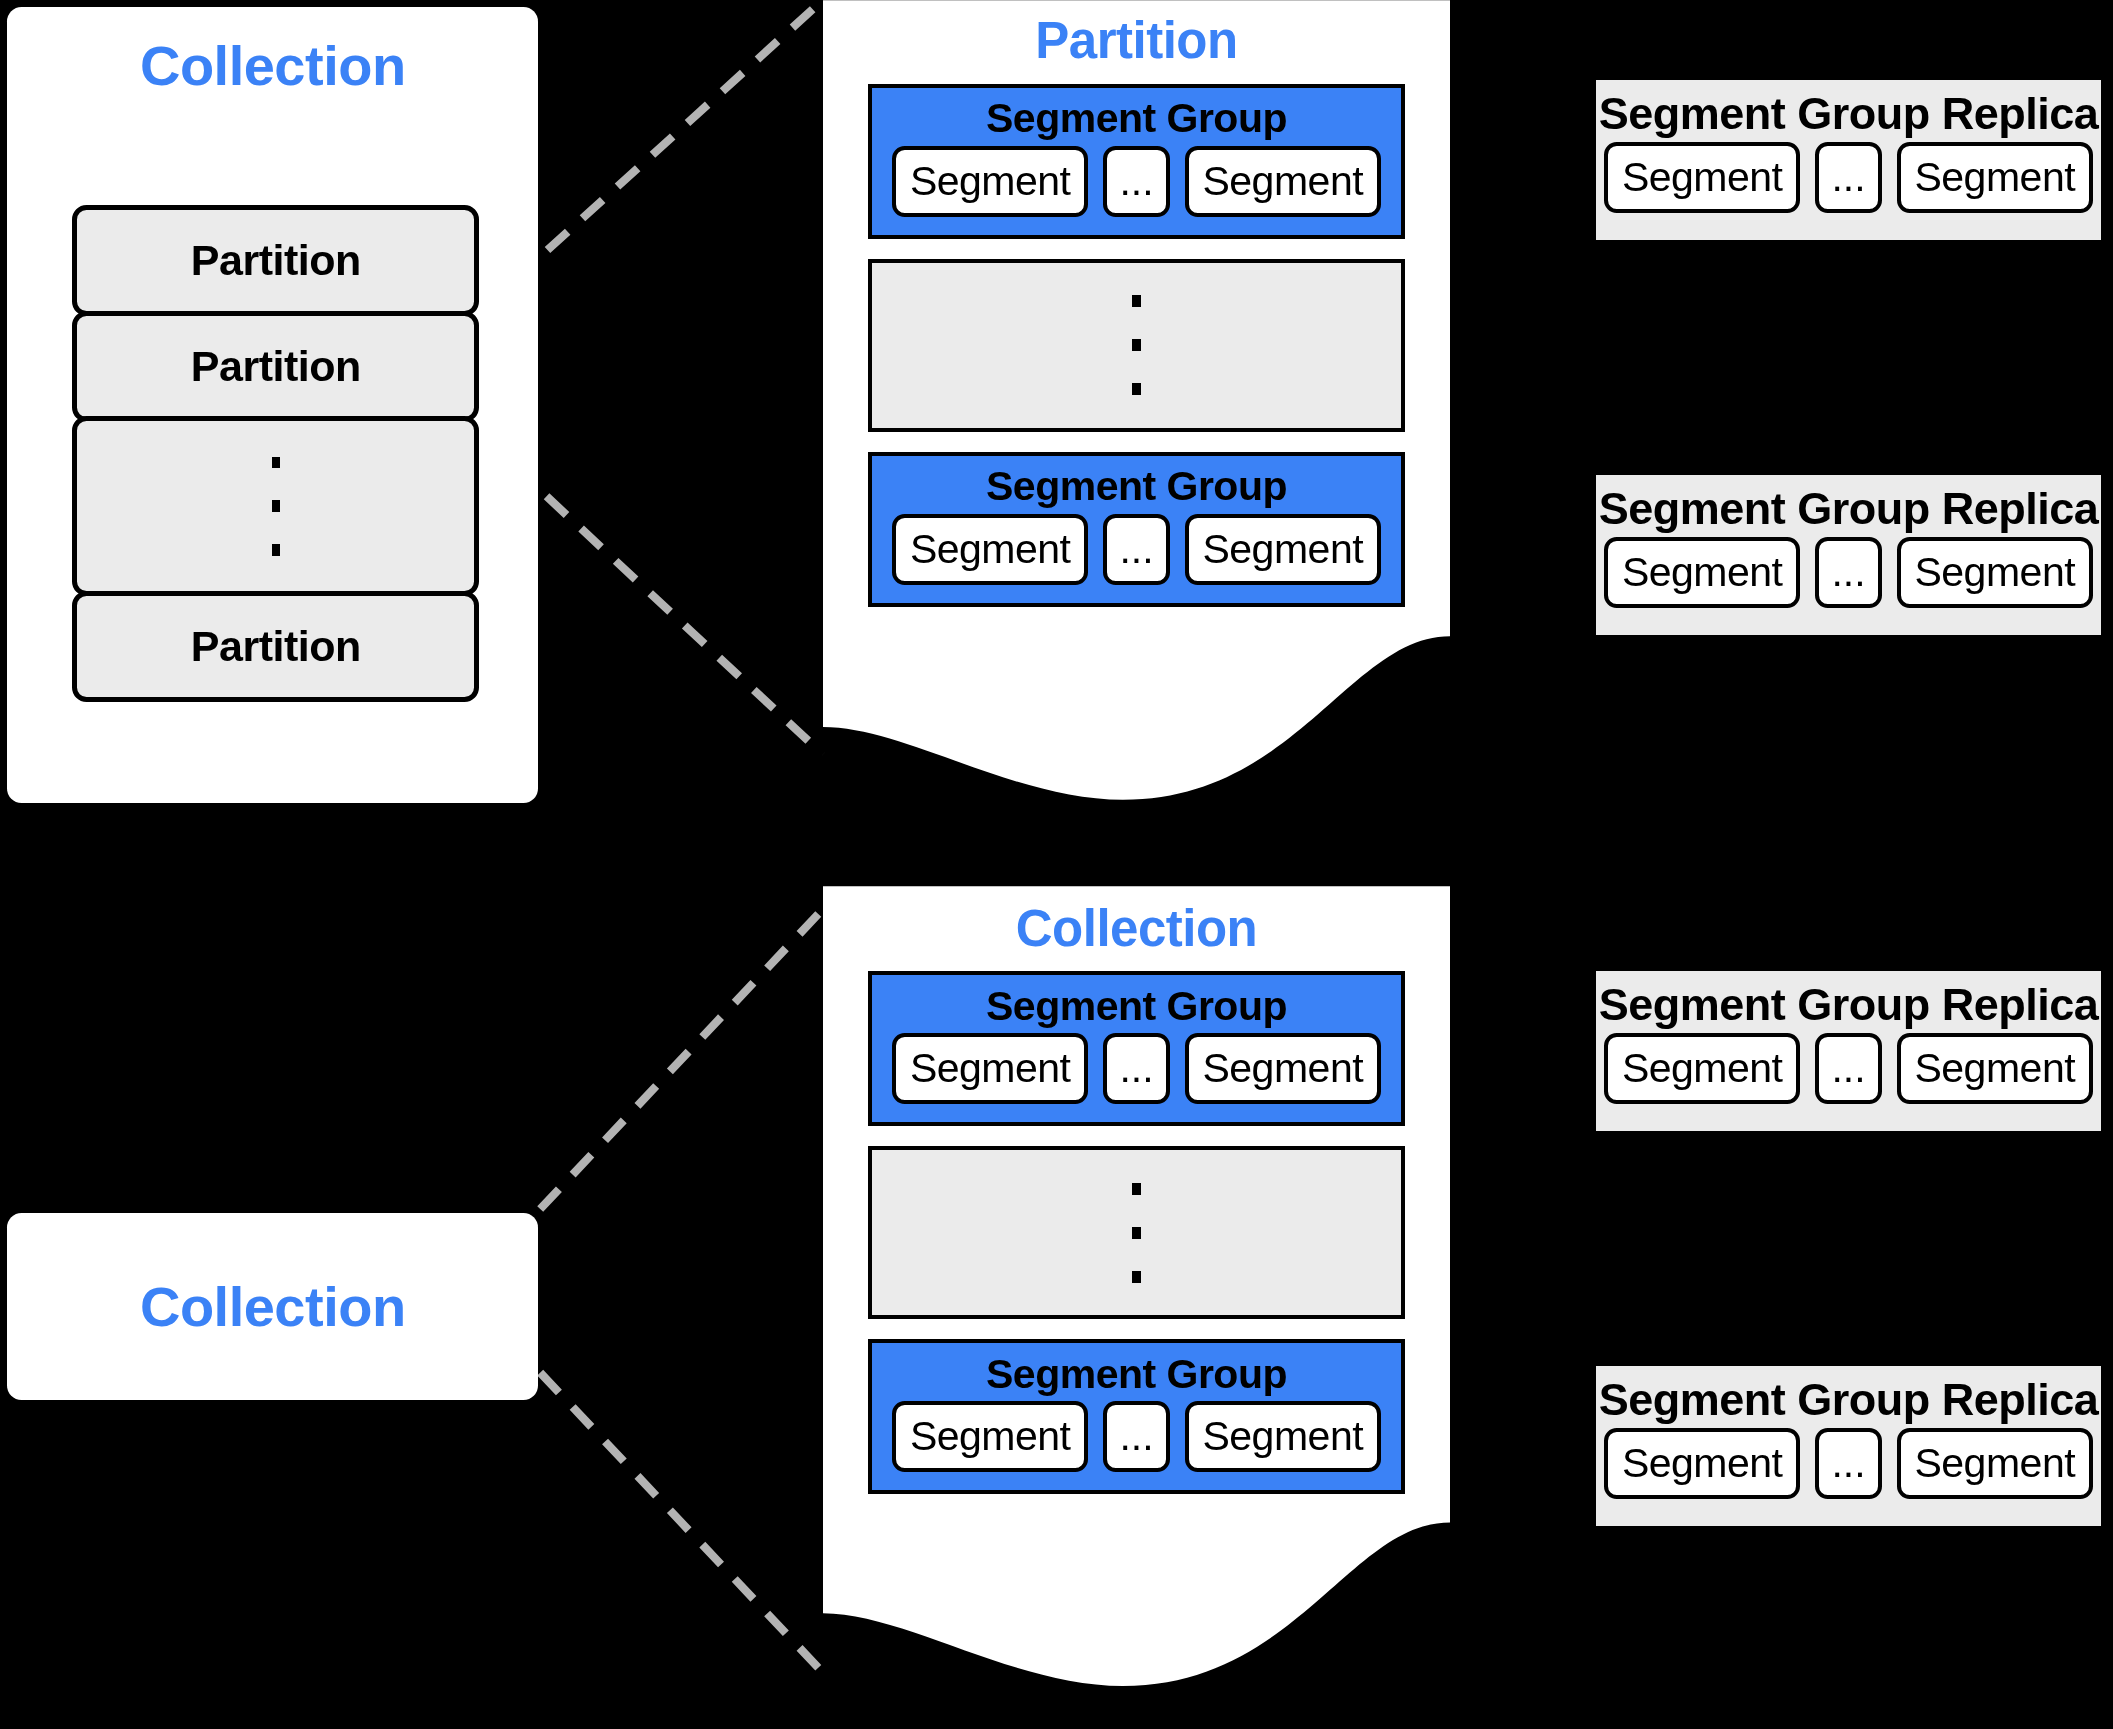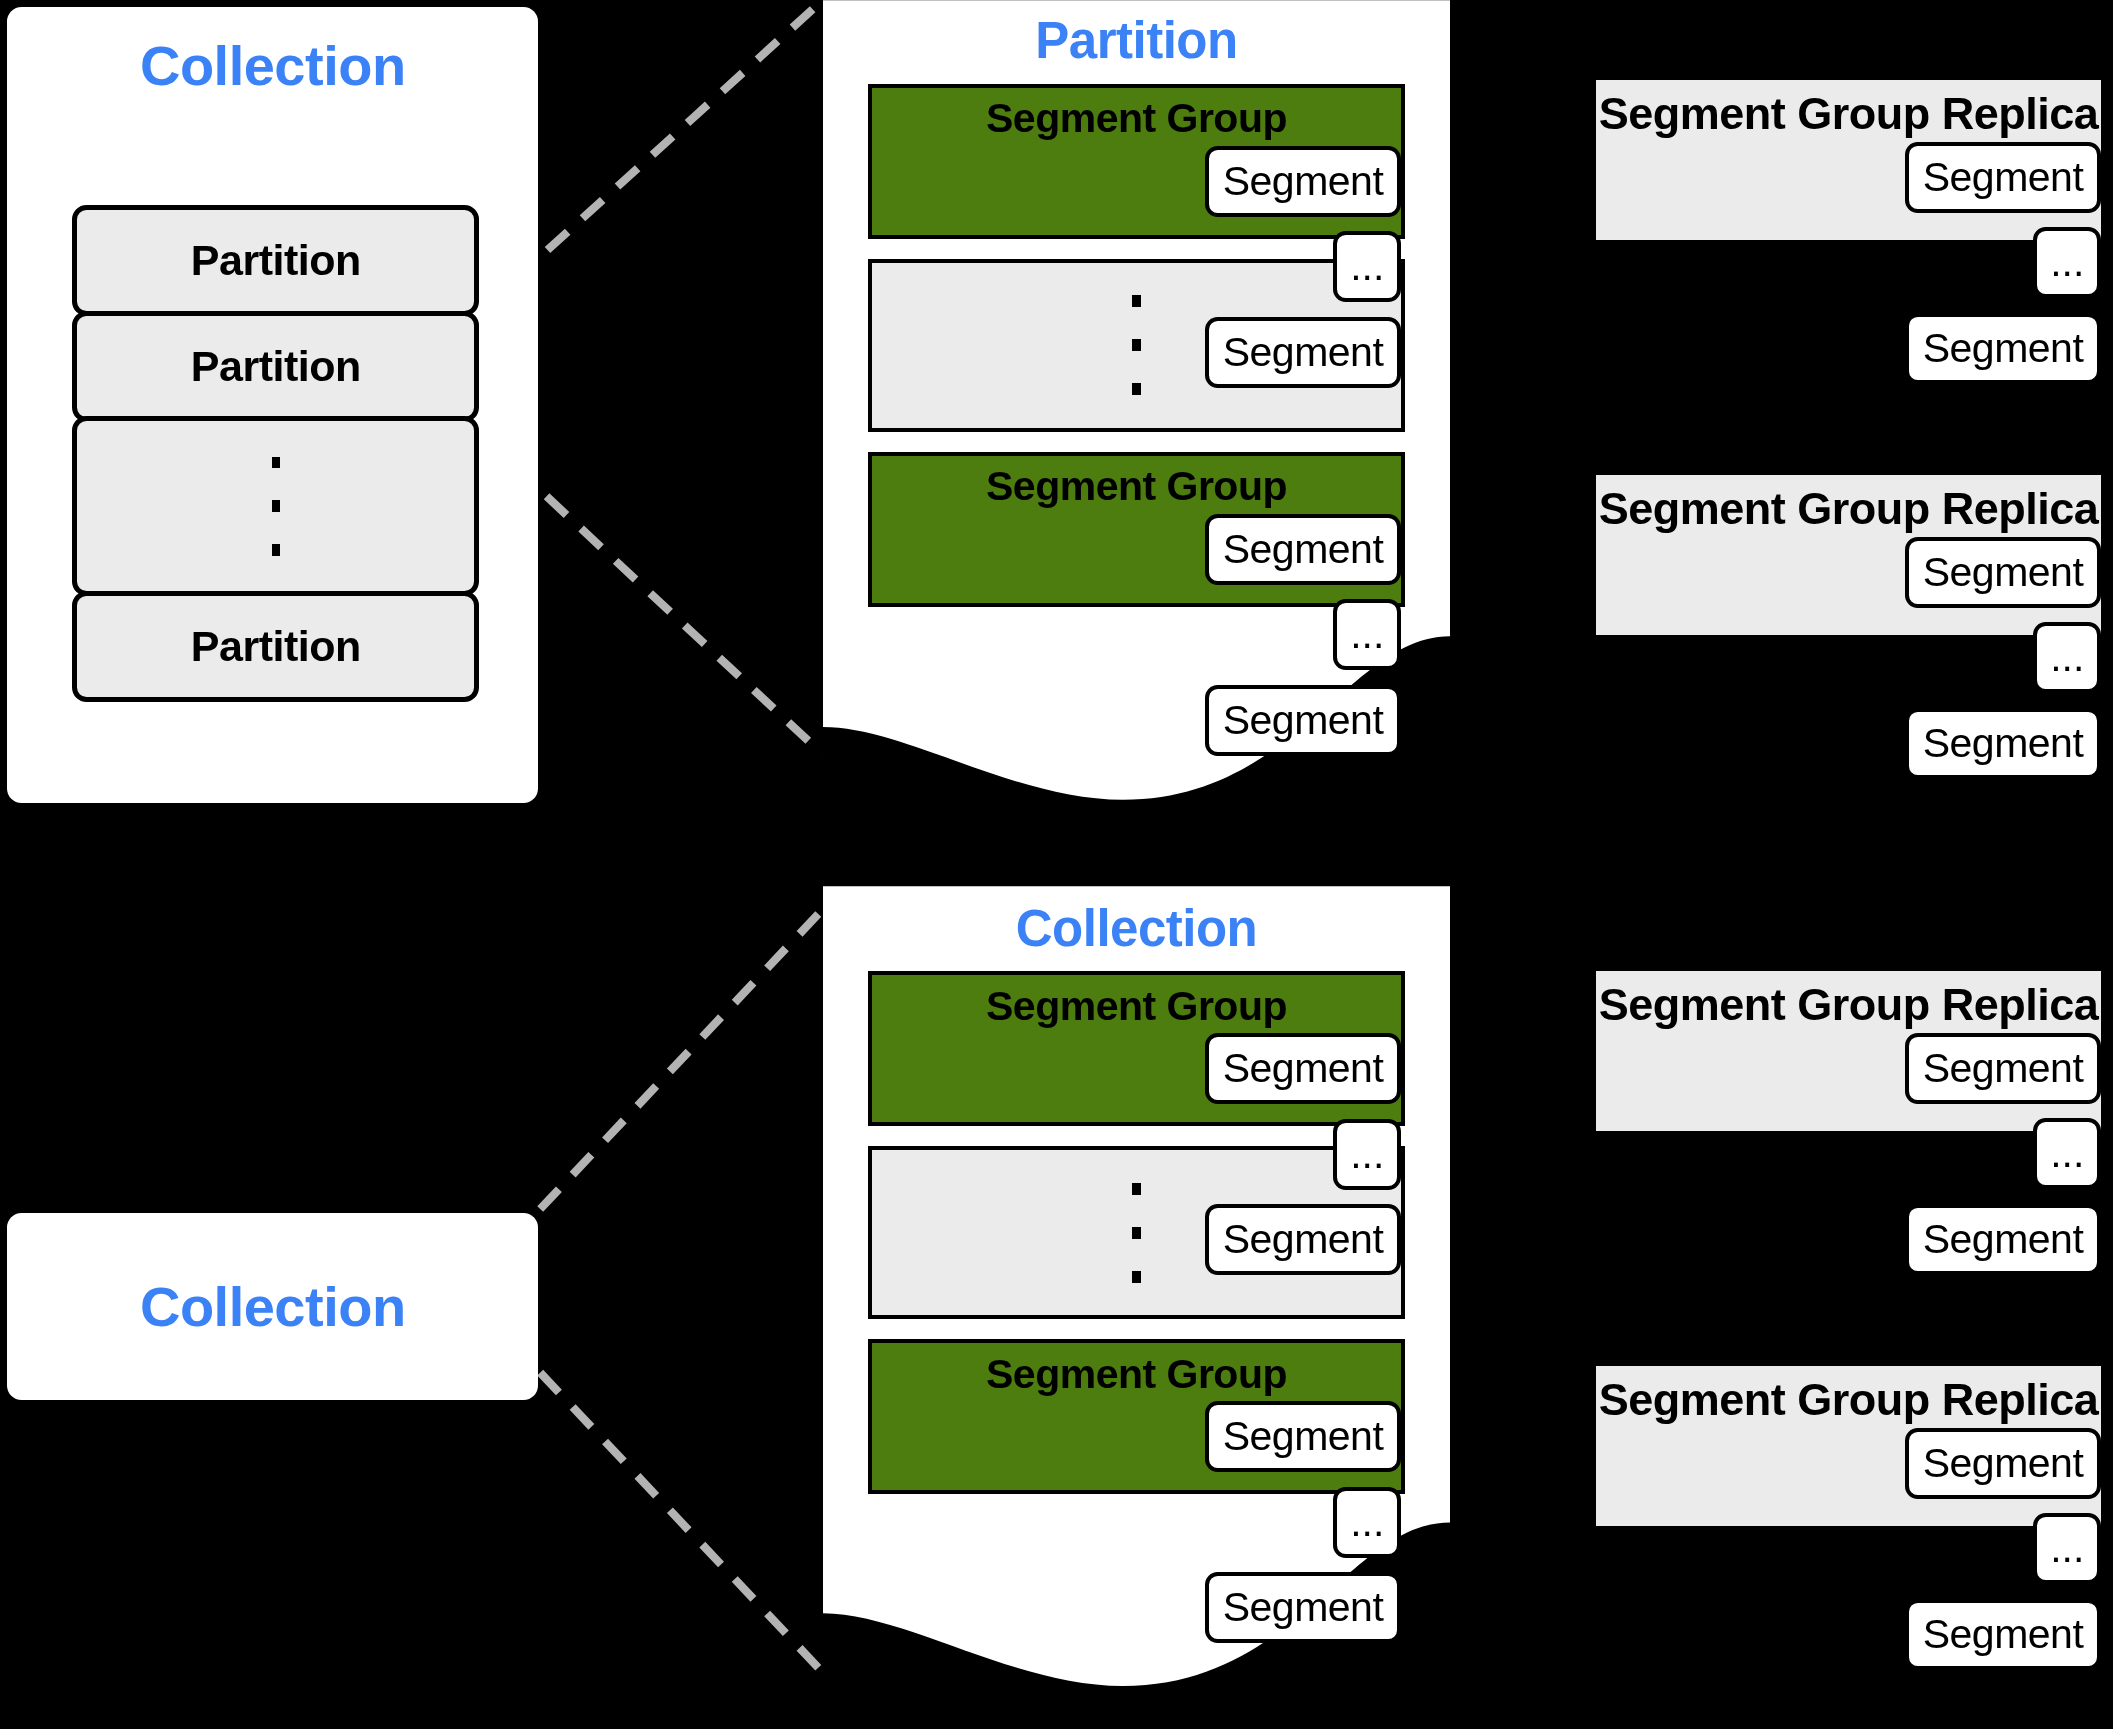--- a/index.html
+++ b/index.html
@@ -78,40 +78,39 @@
     display: block;
     width: 8.2px;
     height: 11.8px;
     background: #000000;
   }
   .vdots i + i { margin-top: 32px; }
 
   
   .seg-group {
     box-sizing: border-box;
-    background: #4d7c0f;
+    background: #3b82f6;
     border: 4.5px solid #000000;
     position: relative;
   }
   .seg-group-title {
     text-align: center;
     font-weight: bold;
     font-size: 41px;
     line-height: 47px;
     color: #000000;
     letter-spacing: -0.5px;
     padding-top: 7.3px;
   }
   .seg-row {
     display: flex;
     align-items: flex-end;
     justify-content: center;
     gap: 14.5px;
     padding: 3.6px 0 11px 0;
-    flex-direction: column;
   }
   .segment {
     box-sizing: border-box;
     background: #ffffff;
     border: 4.5px solid #000000;
     border-radius: 12.7px;
     height: 71px;
     display: flex;
     align-items: center;
     justify-content: center;

